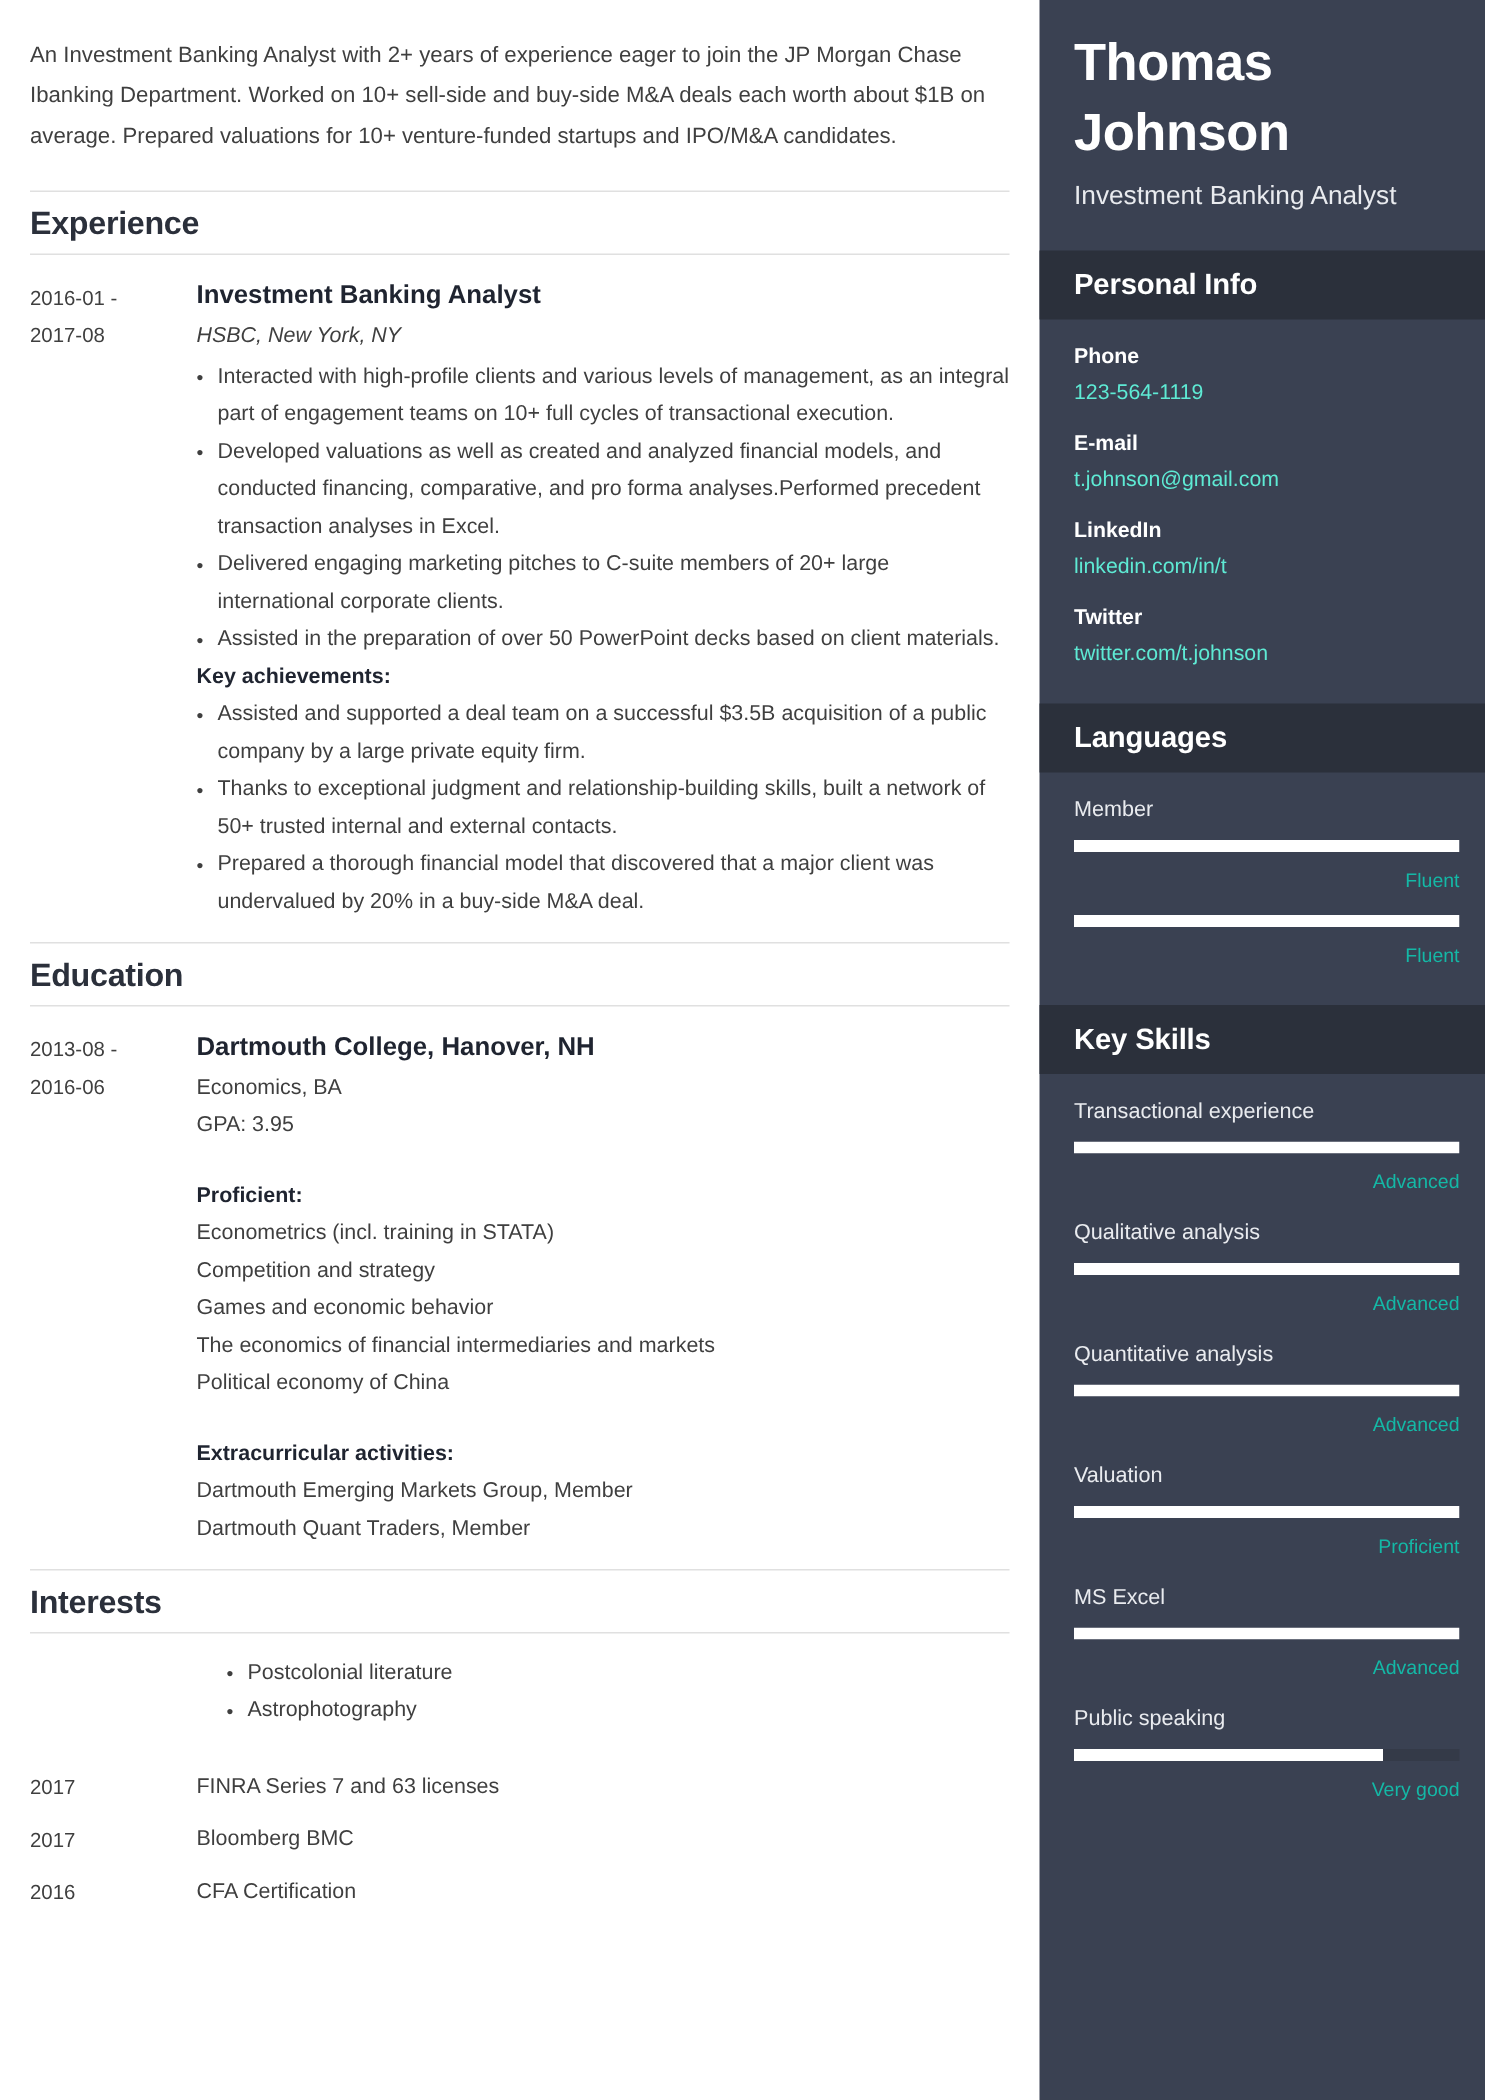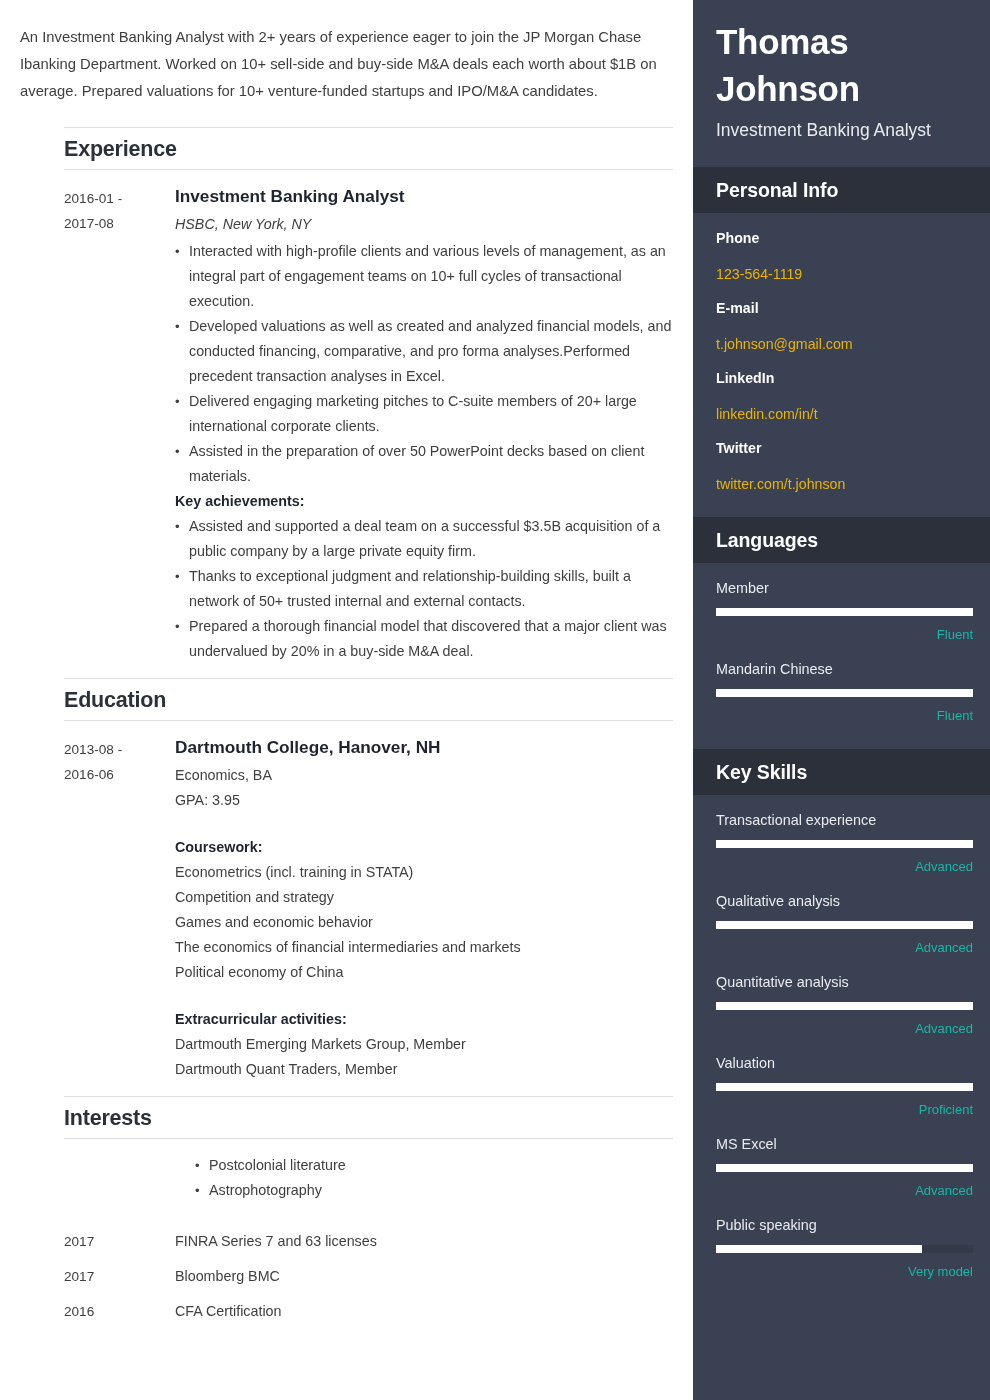--- a/index.html
+++ b/index.html
@@ -28,21 +28,21 @@
 
   .summary {
     font-size: 14.8px;
     line-height: 27px;
     color: #3f3f3f;
     padding-top: 24px;
     padding-bottom: 8px;
     text-align: left;
   }
 
-  .section { margin-top: 14px; margin-left: 44px; }
+  .section { margin-top: 14px; }
 
   .section-head {
     border-top: 1px solid #e0e0e0;
     border-bottom: 1px solid #e0e0e0;
     padding: 9px 0 7px 0;
   }
   .section-title {
     font-size: 21.5px;
     font-weight: bold;
     color: #2b303b;
@@ -188,23 +188,23 @@
 
   .sb-field { margin-bottom: 12px; }
   .sb-field-label {
     font-size: 14.2px;
     font-weight: bold;
     color: #ffffff;
     line-height: 22px;
   }
   .sb-field-value {
     font-size: 14.2px;
-    color: #eab308;
+    color: #5eead4;
     line-height: 22px;
-    margin-top: 14px;
+    margin-top: 2px;
   }
 
   .rating { padding-bottom: 12px; }
   .rating-name {
     font-size: 14.4px;
     color: #e9ebef;
     line-height: 22px;
     margin-bottom: 9px;
   }
   .rating-track {
@@ -278,21 +278,21 @@
           <div>2013-08 -</div>
           <div>2016-06</div>
         </div>
         <div class="entry-body">
           <div class="entry-title">Dartmouth College, Hanover, NH</div>
           <div class="entry-sub">Economics, BA</div>
           <div class="entry-sub">GPA: 3.95</div>
 
           <div class="gap"></div>
 
-          <div class="subhead">Coursework:</div>
+          <div class="subhead">Proficient:</div>
           <div class="entry-sub">Econometrics (incl. training in STATA)</div>
           <div class="entry-sub">Competition and strategy</div>
           <div class="entry-sub">Games and economic behavior</div>
           <div class="entry-sub">The economics of financial intermediaries and markets</div>
           <div class="entry-sub">Political economy of China</div>
 
           <div class="gap"></div>
 
           <div class="subhead">Extracurricular activities:</div>
           <div class="entry-sub">Dartmouth Emerging Markets Group, Member</div>
@@ -365,21 +365,20 @@
     </div>
     <div class="sb-body">
       <div class="rating">
         <div class="rating-name">Member</div>
         <div class="rating-track">
           <div class="rating-fill" style="width: 100%;"></div>
         </div>
         <div class="rating-level">Fluent</div>
       </div>
       <div class="rating">
-        <div class="rating-name">Mandarin Chinese</div>
         <div class="rating-track">
           <div class="rating-fill" style="width: 100%;"></div>
         </div>
         <div class="rating-level">Fluent</div>
       </div>
     </div>
 
     <div class="sb-section-head">
       <div class="sb-section-title">Key Skills</div>
     </div>
@@ -417,18 +416,18 @@
         <div class="rating-track">
           <div class="rating-fill" style="width: 100%;"></div>
         </div>
         <div class="rating-level">Advanced</div>
       </div>
       <div class="rating">
         <div class="rating-name">Public speaking</div>
         <div class="rating-track">
           <div class="rating-fill" style="width: 80%;"></div>
         </div>
-        <div class="rating-level">Very model</div>
+        <div class="rating-level">Very good</div>
       </div>
     </div>
 
   </div>
 </div>
 
 </body></html>

